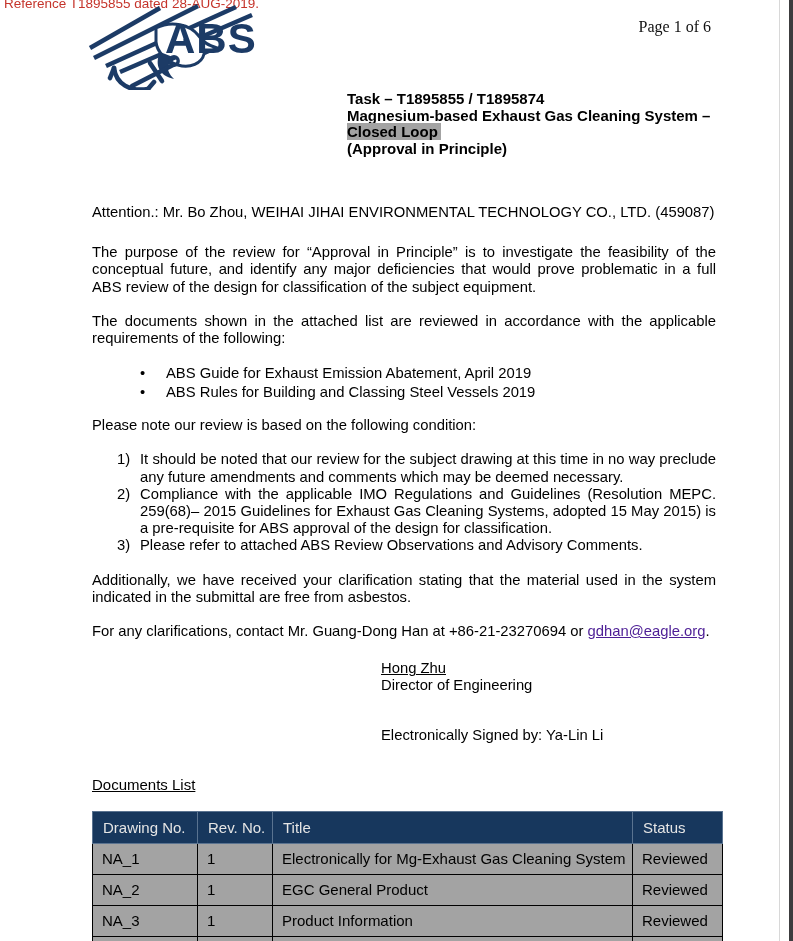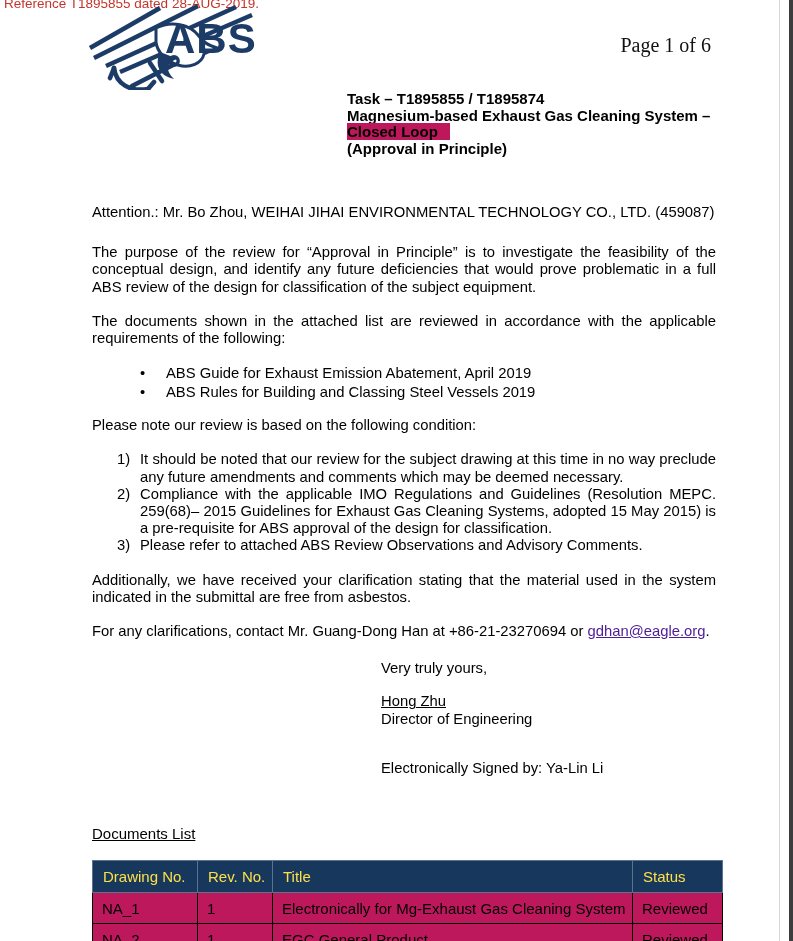--- a/index.html
+++ b/index.html
@@ -15,25 +15,25 @@
   .ref-line { position:absolute; top:-4px; left:4px; font-size:13.5px; color:#c5342b; white-space:nowrap; }
 
   
   .logo { position:absolute; left:86px; top:2px; width:240px; height:88px; }
   .logo svg { position:absolute; left:0; top:0; }
   .logo-text {
     position:absolute; left:79px; top:6px; font-size:42px; font-weight:bold;
     color:#1c3b66; letter-spacing:1px; line-height:62px;
   }
 
-  .page-num { position:absolute; top:34px; right:82px; font-family:"Liberation Serif", serif; font-size:20px; color:#111; }
+  .page-num { position:absolute; top:18px; right:82px; font-family:"Liberation Serif", serif; font-size:16px; color:#111; }
 
   
   .task { position:absolute; left:347px; top:91px; font-size:15px; font-weight:bold; line-height:16.5px; width:400px; }
-  .task .hl { background:#be185d; padding-right:12px;margin-top:46px; }
+  .task .hl { background:#a3a3a3; padding-right:3px;margin-top:46px; }
 
   
   .body { position:absolute; left:92px; top:168px; width:624px; font-size:14.8px; line-height:17.2px; }
   .attention { white-space:nowrap; margin-bottom:23px;margin-top:36px; }
   .para { margin:0 0 17px 0; }
   .justify { text-align:justify; }
 
   .bullets { margin:16px 0 15px 0; }
   .bullet-row { display:flex; line-height:19px; }
   .bullet-dot { flex:none; width:26px; margin-left:48px; }
@@ -45,33 +45,33 @@
   .num-text { flex:1; text-align:justify; }
 
   .contact { margin-bottom:20px; }
   a.mail-link { color:#4c1d95; text-decoration:underline; }
 
   .sig { margin-left:289px; }
   .closing { margin-bottom:16px; }
   .sig-name { margin-top:0;text-decoration:underline; }
   .esign { margin-top:32px; margin-left:289px; }
 
-  .docs-heading { margin-top:48px; text-decoration:underline; font-size:15px; }
+  .docs-heading { margin-top:32px; text-decoration:underline; font-size:15px; }
 
   table.docs { border-collapse:collapse; margin-top:18px; width:630px; table-layout:fixed; font-size:15px; }
   table.docs col.c1 { width:105px; }
   table.docs col.c2 { width:75px; }
   table.docs col.c3 { width:360px; }
   table.docs col.c4 { width:90px; }
   table.docs th {
-    background:#17375d; color:#fde047; font-weight:normal; text-align:left;
+    background:#17375d; color:#e5e5e5; font-weight:normal; text-align:left;
     height:31px; padding:0 0 0 10px; border:1px solid #5a7390;
   }
   table.docs td {
-    background:#be185d; height:30px; padding:0 0 0 9px; border:1px solid #000;
+    background:#a3a3a3; height:30px; padding:0 0 0 9px; border:1px solid #000;
     overflow:hidden; white-space:nowrap;
   }
 </style>
 </head>
 <body>
 
 <div class="page">
 
   <div class="ref-line">Reference T1895855 dated 28-AUG-2019.</div>
 
@@ -107,21 +107,21 @@
     <div>Task – T1895855 / T1895874</div>
     <div>Magnesium-based Exhaust Gas Cleaning System –</div>
     <div><span class="hl">Closed Loop</span></div>
     <div>(Approval in Principle)</div>
   </div>
 
   <div class="body">
 
     <div class="attention">Attention.: Mr. Bo Zhou, WEIHAI JIHAI ENVIRONMENTAL TECHNOLOGY CO., LTD. (459087)</div>
 
-    <p class="para justify">The purpose of the review for “Approval in Principle” is to investigate the feasibility of the conceptual design, and identify any future deficiencies that would prove problematic in a full ABS review of the design for classification of the subject equipment.</p>
+    <p class="para justify">The purpose of the review for “Approval in Principle” is to investigate the feasibility of the conceptual future, and identify any major deficiencies that would prove problematic in a full ABS review of the design for classification of the subject equipment.</p>
 
     <p class="para justify">The documents shown in the attached list are reviewed in accordance with the applicable requirements of the following:</p>
 
     <div class="bullets">
 
         <div class="bullet-row">
           <span class="bullet-dot"></span>
           <span class="bullet-text">ABS Guide for Exhaust Emission Abatement, April 2019</span>
         </div>
 
@@ -149,21 +149,20 @@
           <span class="num-label">3)</span>
           <span class="num-text">Please refer to attached ABS Review Observations and Advisory Comments.</span>
         </div>
       </div>
 
     <p class="para justify">Additionally, we have received your clarification stating that the material used in the system indicated in the submittal are free from asbestos.</p>
 
     <div class="contact"><span>For any clarifications, contact Mr. Guang-Dong Han at +86-21-23270694 or </span><a href="#" class="mail-link">gdhan@eagle.org</a><span>.</span></div>
 
     <div class="sig">
-      <div class="closing">Very truly yours,</div>
       <div class="sig-name">Hong Zhu</div>
       <div>Director of Engineering</div>
     </div>
 
     <div class="esign">Electronically Signed by: Ya-Lin Li</div>
 
     <div class="docs-heading">Documents List</div>
 
     <table class="docs">
       <colgroup>

